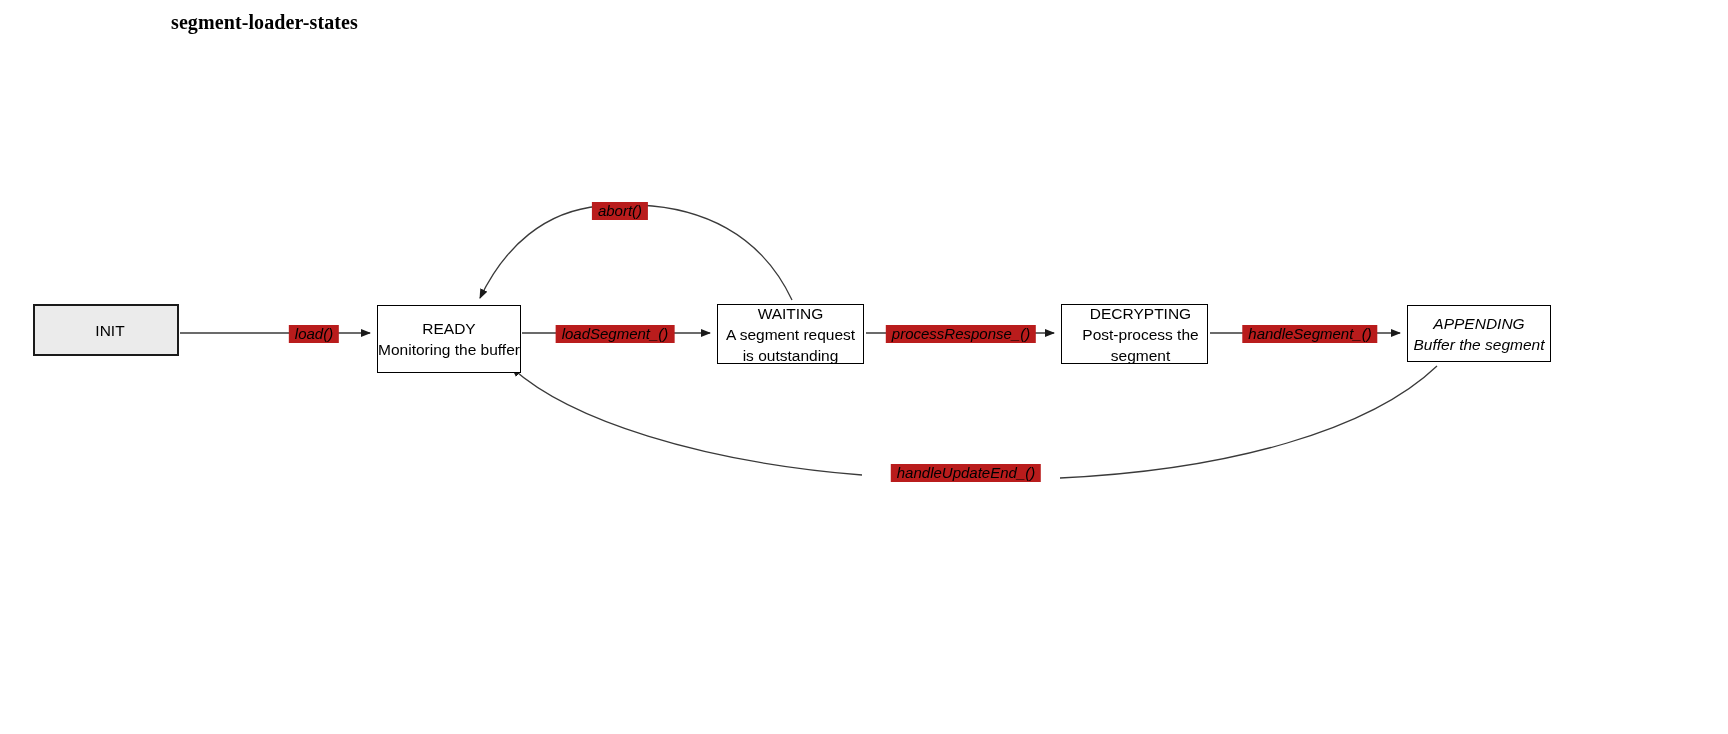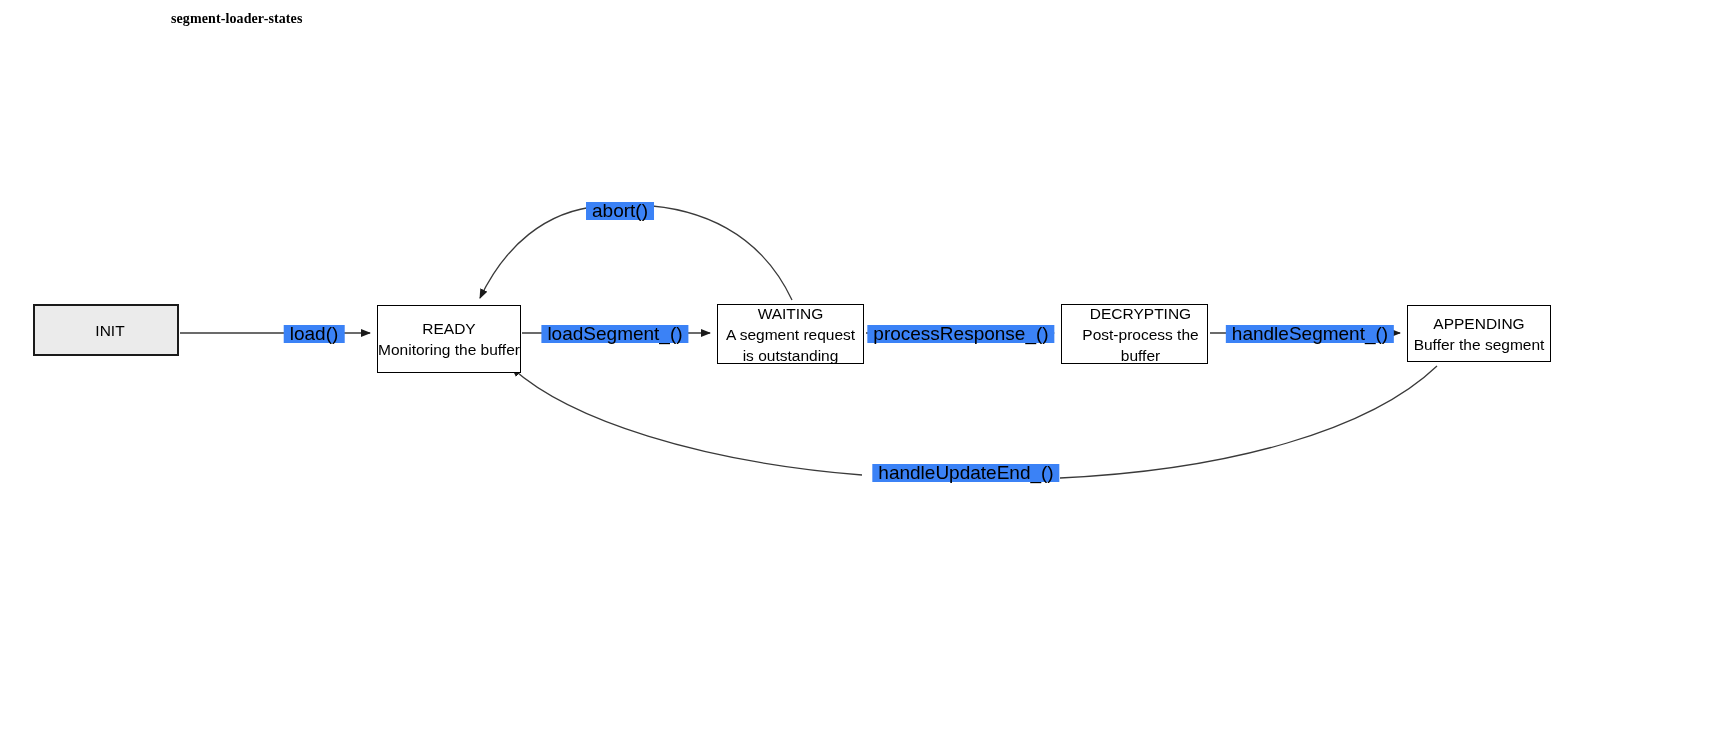--- a/index.html
+++ b/index.html
@@ -13,21 +13,21 @@
     position: relative;
     overflow: hidden;
     font-family: "Liberation Sans", sans-serif;
   }
   #diagram-title {
     position: absolute;
     left: 171px;
     top: 11px;
     font-family: "Liberation Serif", serif;
     font-weight: bold;
-    font-size: 14px;
+    font-size: 20px;
     color: #000000;
     letter-spacing: 0.1px;
     white-space: nowrap;
   }
   #canvas {
     position: absolute;
     left: 0;
     top: 0;
     width: 1728px;
     height: 734px;
@@ -51,27 +51,28 @@
   .state-node.filled {
     background: #ebebeb;
     border: 2px solid #1a1a1a;
   }
   .node-line {
     display: block;
   }
   .edge-label {
     position: absolute;
     transform: translate(-50%, -50%);
-    background: #3b82f6;
+    background: #b91c1c;
     padding: 0 6px;
     font-family: "Liberation Sans", sans-serif;
-    font-size: 19px;
+    font-size: 15px;
     line-height: 18px;
     color: #000000;
     white-space: nowrap;
+    font-style: italic;
   }
 </style>
 </head>
 <body>
 
 <div id="diagram-title">segment-loader-states</div>
 
 <svg id="canvas" viewBox="0 0 1728 734" xmlns="http://www.w3.org/2000/svg">
   <defs>
     <marker id="arrowhead" markerWidth="10" markerHeight="8" refX="9" refY="4" orient="auto" markerUnits="userSpaceOnUse">
@@ -115,23 +116,23 @@
       <span class="node-line">Monitoring the buffer</span>
     </div>
     <div class="state-node" style="left: 717px; top: 304px; width: 147px; height: 60px;">
       <span class="node-line">WAITING</span>
       <span class="node-line">A segment request</span>
       <span class="node-line">is outstanding</span>
     </div>
     <div class="state-node" style="left: 1061px; top: 304px; width: 147px; height: 60px; padding-left: 12px;">
       <span class="node-line">DECRYPTING</span>
       <span class="node-line">Post-process the</span>
-      <span class="node-line">buffer</span>
+      <span class="node-line">segment</span>
     </div>
-    <div class="state-node" style="left: 1407px; top: 305px; width: 144px; height: 57px;">
+    <div class="state-node" style="left: 1407px; top: 305px; width: 144px; height: 57px; font-style: italic;">
       <span class="node-line">APPENDING</span>
       <span class="node-line">Buffer the segment</span>
     </div>
   </div>
 <div id="labels-layer">
     <div class="edge-label" style="left: 278px; top: 334px; margin-left: 36px;">load()</div>
     <div class="edge-label" style="left: 615px; top: 334px;">loadSegment_()</div>
     <div class="edge-label" style="left: 961px; top: 334px;">processResponse_()</div>
     <div class="edge-label" style="left: 1310px; top: 334px;">handleSegment_()</div>
     <div class="edge-label" style="left: 620px; top: 211px;">abort()</div>

